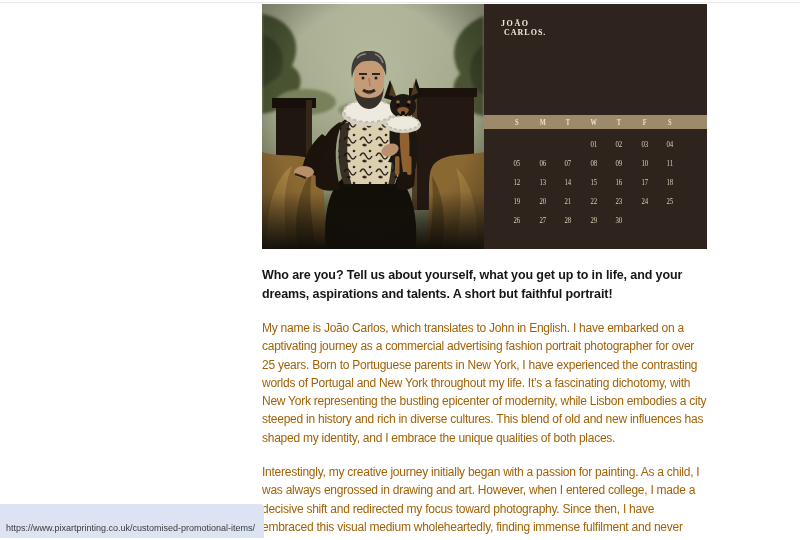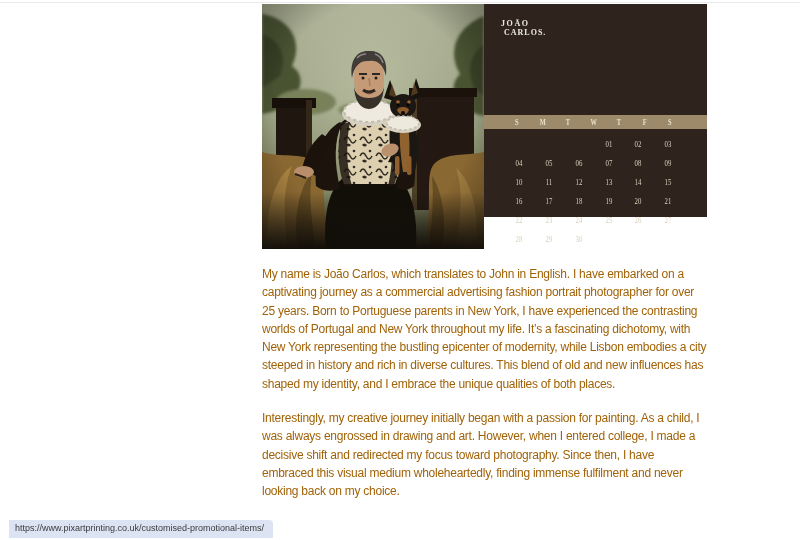--- a/index.html
+++ b/index.html
@@ -11,21 +11,21 @@
   .top-divider { position:absolute; top:2px; left:0; width:800px; height:1px; background:var(--divider,#e9e9e9); }
 
   .content { position:absolute; left:262px; top:4px; width:445px; }
 
   
   .hero { display:flex; width:445px; height:245px; }
   .photo-wrap { width:222px; height:245px; overflow:hidden; }
   .photo-wrap svg { display:block; width:222px; height:245px; }
 
   .calendar {
-    width:223px; height:213px; position:relative;
+    width:223px; height:245px; position:relative;
     background:var(--calendar-bg,#2e241d);
     text-decoration:underline;
   }
   .cal-logo {
     position:absolute; left:17px; top:16px;
     color:#f0ece1; font-family:"Liberation Serif", serif;
     font-size:8px; line-height:1.1; letter-spacing:1.6px; font-weight:bold;
   }
   .cal-logo .l2 { margin-left:3px; letter-spacing:1px; }
   .cal-month {
@@ -39,21 +39,21 @@
     background:var(--calendar-band,#9d8a6a);
     display:grid; grid-template-columns:repeat(7,1fr); align-items:center;
     padding:0 24px 0 20px; box-sizing:border-box;
   }
   .dayh {
     text-align:center; color:#e8dfc9; font-size:8px; font-weight:bold;
     font-family:"Liberation Serif", serif; transform:scaleX(.8);
   }
   .cal-grid {
     position:absolute; left:0; right:0; top:130px;
-    display:grid; grid-template-columns:repeat(6,1fr); grid-auto-rows:19px;
+    display:grid; grid-template-columns:repeat(7,1fr); grid-auto-rows:19px;
     align-items:center; padding:0 24px 0 20px; box-sizing:border-box;
   }
   .daycell {
     text-align:center; color:var(--calendar-text,#d9cfb9);
     font-size:8.5px; font-family:"Liberation Serif", serif; transform:scaleX(.8);
   }
 
   
   .heading {
     margin:17px 0 0 0; width:445px;
@@ -64,24 +64,23 @@
     margin:16px 0 0 0; width:445px;
     font-size:12px; line-height:18.3px; color:#a16207; letter-spacing:-0.25px;
   }
 
   
   .statusbar {
     position:absolute; left:0; bottom:2px;
     background:var(--statusbar-bg,#dce3f2);
     color:var(--statusbar-text,#3a3a3a);
     font-size:9px; line-height:11px;
-    padding:3px 9px 4px 6px;
+    padding:19px 9px 4px 6px;
     border-top-right-radius:4px;
     white-space:nowrap;
-    margin-left:9px;
   }
 </style>
 </head>
 <body>
 
 <div class="top-divider"></div>
 
 <div class="content">
 
   <div class="hero">
@@ -246,17 +245,18 @@
           <span class="daycell">27</span>
           <span class="daycell">28</span>
           <span class="daycell">29</span>
           <span class="daycell">30</span>
           <span class="daycell"></span>
           <span class="daycell"></span>
         </div>
     </div>
   </div>
 
+  <p class="heading">Who are you? Tell us about yourself, what you get up to in life, and your dreams, aspirations and talents. A short but faithful portrait!</p>
   <p class="para">My name is João Carlos, which translates to John in English. I have embarked on a captivating journey as a commercial advertising fashion portrait photographer for over 25 years. Born to Portuguese parents in New York, I have experienced the contrasting worlds of Portugal and New York throughout my life. It’s a fascinating dichotomy, with New York representing the bustling epicenter of modernity, while Lisbon embodies a city steeped in history and rich in diverse cultures. This blend of old and new influences has shaped my identity, and I embrace the unique qualities of both places.</p>
   <p class="para">Interestingly, my creative journey initially began with a passion for painting. As a child, I was always engrossed in drawing and art. However, when I entered college, I made a decisive shift and redirected my focus toward photography. Since then, I have embraced this visual medium wholeheartedly, finding immense fulfilment and never looking back on my choice.</p>
 </div>
 
 <div class="statusbar">https://www.pixartprinting.co.uk/customised-promotional-items/</div>
 
 </body></html>

